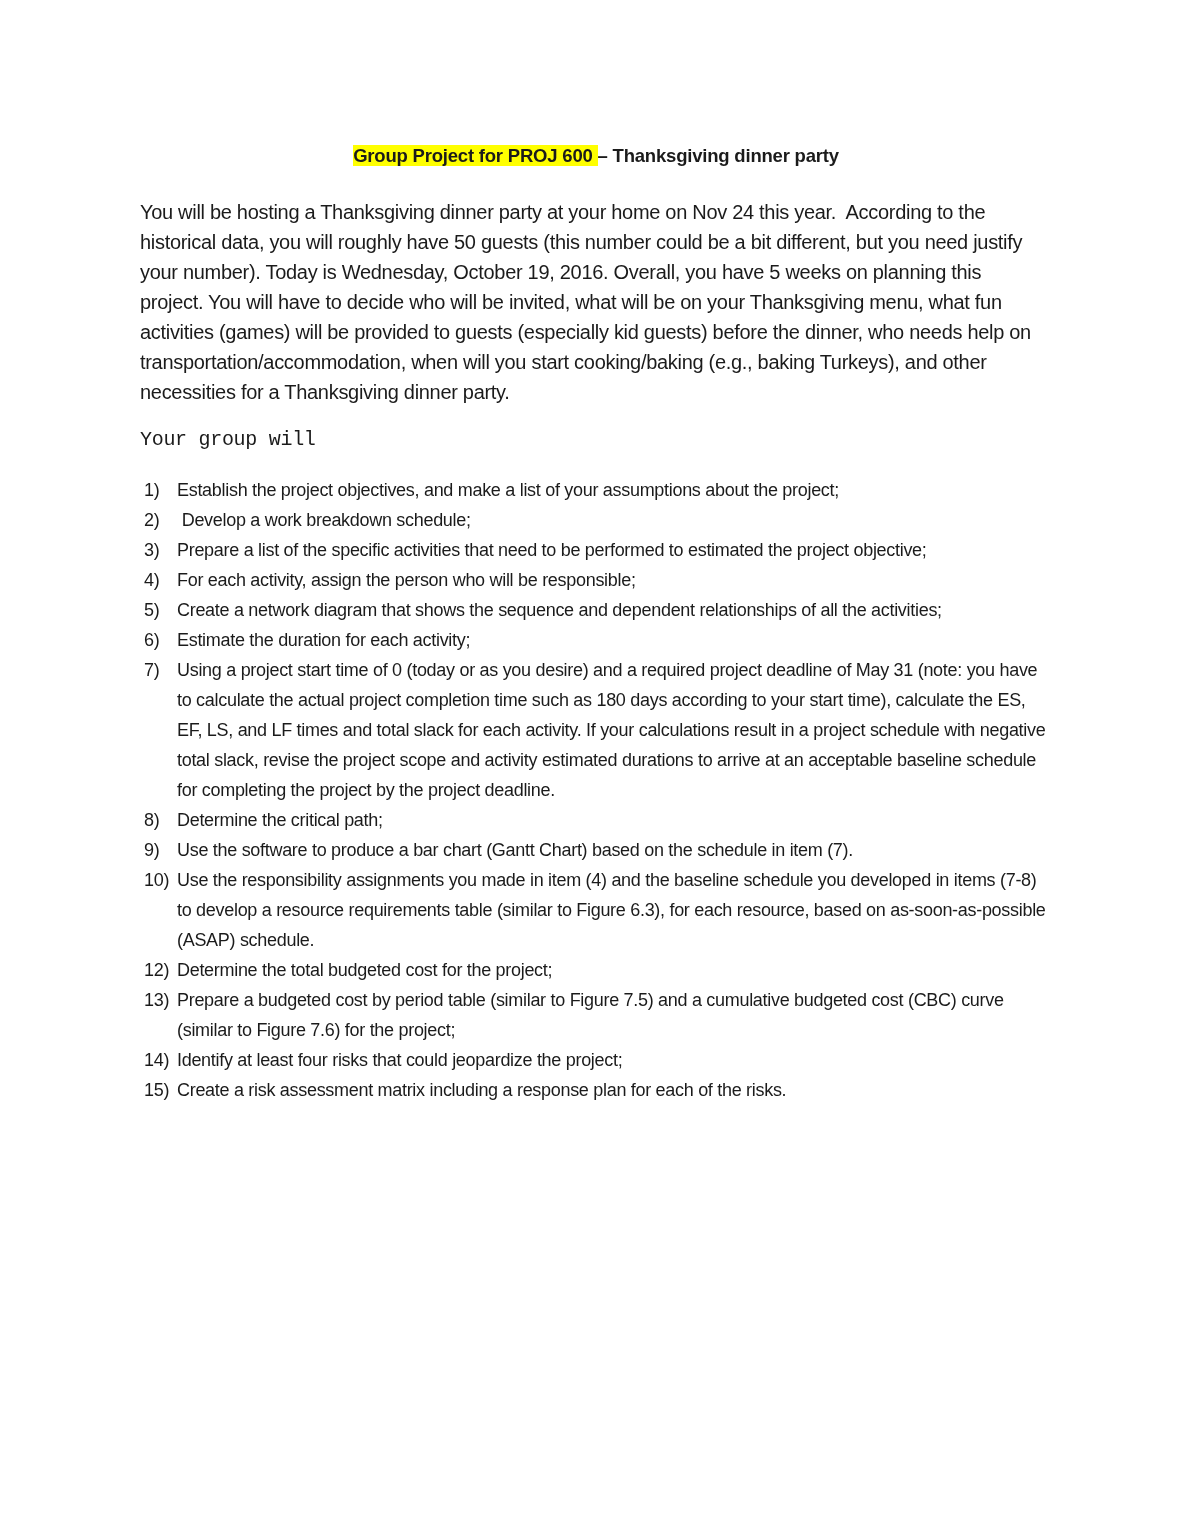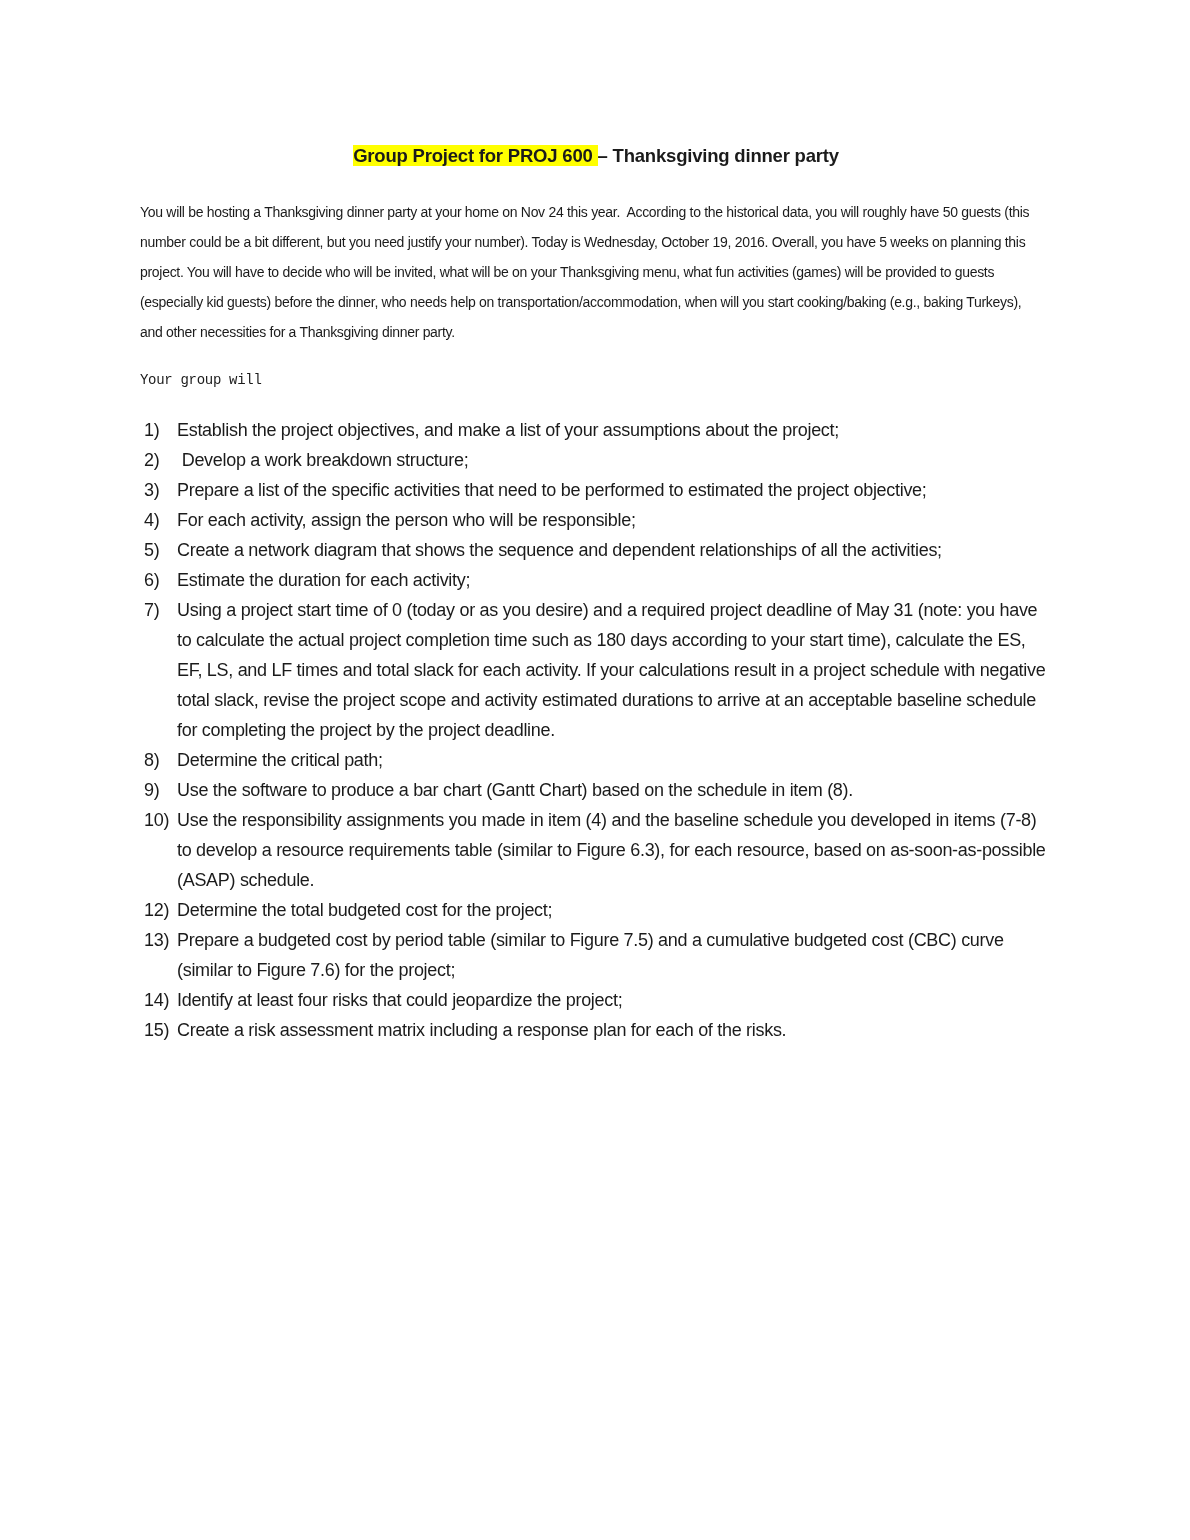--- a/index.html
+++ b/index.html
@@ -29,21 +29,21 @@
     text-align: center;
     letter-spacing: -0.2px;
     white-space: pre-wrap;
   }
   .doc-title .hl {
     background-color: #ffff00;
     text-align: center;
   }
   .para {
     margin: 0 6px 18px 0;
-    font-size: 14px;
+    font-size: 20px;
     line-height: 30px;
     letter-spacing: -0.3px;
     white-space: pre-wrap;
   }
   .lead {
     margin-bottom: 20px;
     font-family: Liberation Mono, monospace;
   }
   .task-list {
     margin: 0;
@@ -78,21 +78,21 @@
 
   <p class="para lead">Your group will</p>
 
   <div class="task-list">
     <div class="task-item">
       <span class="num">1)</span>
       <span class="txt">Establish the project objectives, and make a list of your assumptions about the project;</span>
     </div>
     <div class="task-item">
       <span class="num">2)</span>
-      <span class="txt"> Develop a work breakdown structure;</span>
+      <span class="txt"> Develop a work breakdown schedule;</span>
     </div>
     <div class="task-item">
       <span class="num">3)</span>
       <span class="txt">Prepare a list of the specific activities that need to be performed to estimated the project objective;</span>
     </div>
     <div class="task-item">
       <span class="num">4)</span>
       <span class="txt">For each activity, assign the person who will be responsible;</span>
     </div>
     <div class="task-item">
@@ -106,21 +106,21 @@
     <div class="task-item">
       <span class="num">7)</span>
       <span class="txt">Using a project start time of 0 (today or as you desire) and a required project deadline of May 31 (note: you have to calculate the actual project completion time such as 180 days according to your start time), calculate the ES, EF, LS, and LF times and total slack for each activity. If your calculations result in a project schedule with negative total slack, revise the project scope and activity estimated durations to arrive at an acceptable baseline schedule for completing the project by the project deadline.</span>
     </div>
     <div class="task-item">
       <span class="num">8)</span>
       <span class="txt">Determine the critical path;</span>
     </div>
     <div class="task-item">
       <span class="num">9)</span>
-      <span class="txt">Use the software to produce a bar chart (Gantt Chart) based on the schedule in item (8).</span>
+      <span class="txt">Use the software to produce a bar chart (Gantt Chart) based on the schedule in item (7).</span>
     </div>
     <div class="task-item">
       <span class="num">10)</span>
       <span class="txt">Use the responsibility assignments you made in item (4) and the baseline schedule you developed in items (7-8) to develop a resource requirements table (similar to Figure 6.3), for each resource, based on as-soon-as-possible (ASAP) schedule.</span>
     </div>
     <div class="task-item">
       <span class="num">12)</span>
       <span class="txt">Determine the total budgeted cost for the project;</span>
     </div>
     <div class="task-item">

